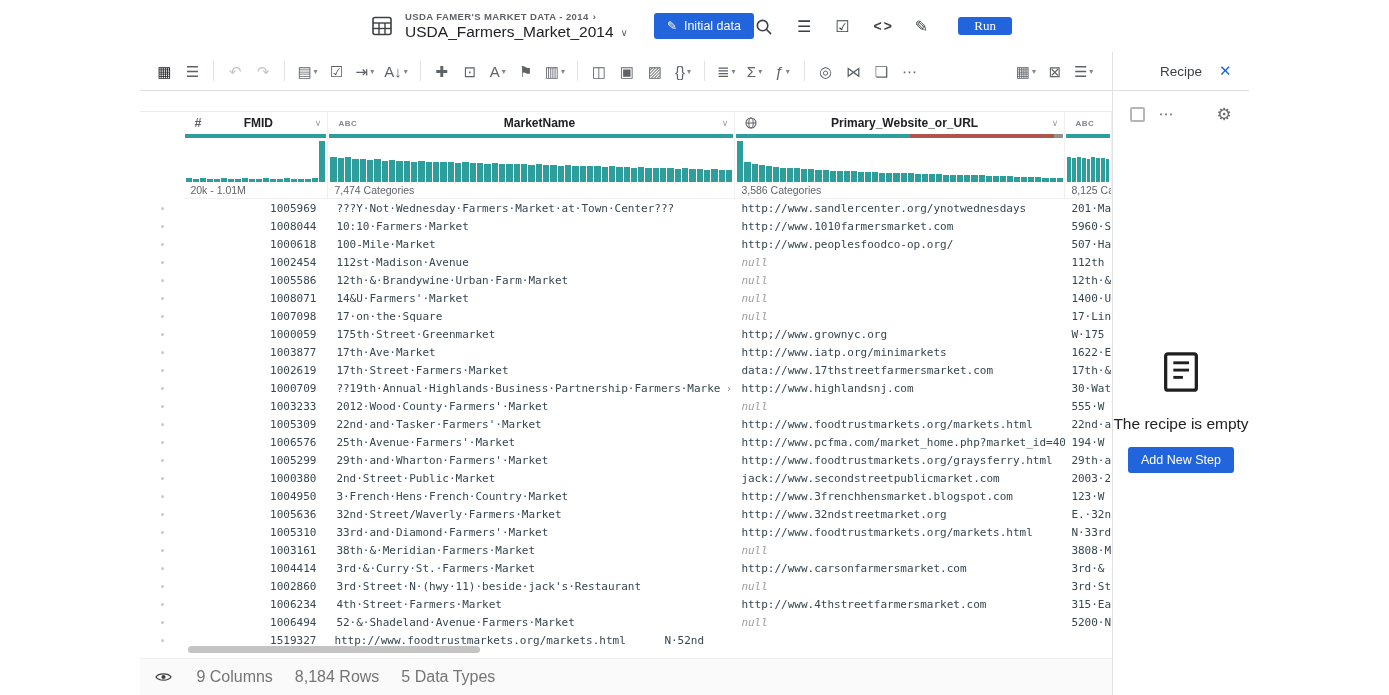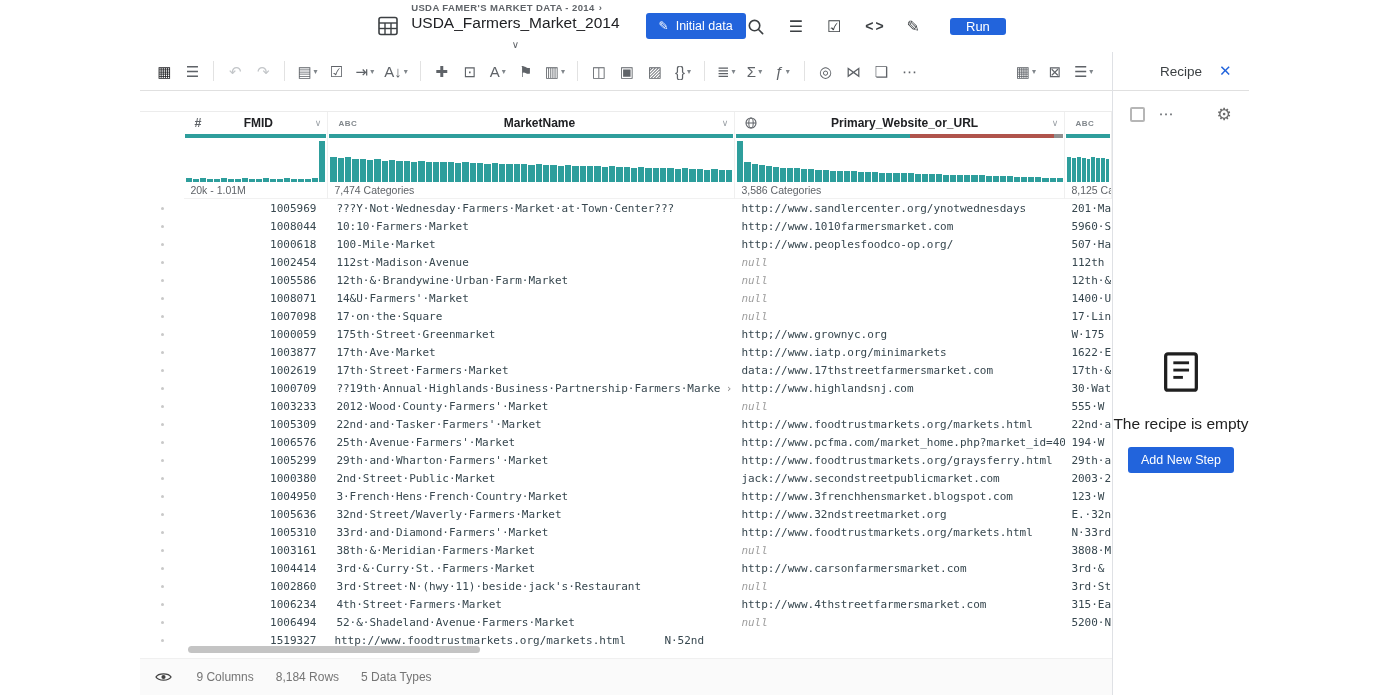--- a/index.html
+++ b/index.html
@@ -6,28 +6,28 @@
   html,body { background:#fff; }
   body { font-family: "Liberation Sans", sans-serif; }
   .app { width:1389px; height:695px; background:#fff; overflow:hidden; display:flex; flex-direction:column; position:relative;align-items:center; }
 
   
   .topbar { height:52px; display:flex; align-items:center; justify-content:space-between; padding:0 20px 0 14px; flex:0 0 auto; }
   .topbar-left { display:flex; align-items:center; gap:12px; }
   .logo { display:flex; align-items:center; }
   .bc-block { display:flex; flex-direction:column; justify-content:center; }
   .bc-row { font-size:9.5px; font-weight:bold; letter-spacing:.4px; color:#5f6368; display:flex; gap:4px; align-items:center; cursor:pointer; }
-  .title-row { font-size:15.5px; color:#202124; display:flex; align-items:center; gap:7px; margin-top:1px;flex-direction:column; }
+  .title-row { font-size:15.5px; color:#202124; display:flex; align-items:center; gap:7px; margin-top:1px; }
   .title-caret { color:#5f6368; font-size:10px; cursor:pointer; }
   .btn-blue { background:#2264dc; color:#fff; border:none; border-radius:3px; font-size:12.5px; font-family:inherit; padding:6px 13px; display:inline-flex; align-items:center; gap:7px; cursor:pointer; margin-left:14px; }
   .btn-blue .bi { font-size:12px; }
   .topbar-right { display:flex; align-items:center; gap:24px; }
   .top-icon { font-size:16px; color:#3c4043; cursor:pointer; display:flex; align-items:center; }
   .code-glyph { font-weight:bold; font-size:14px; letter-spacing:-1px; }
-  .run-btn { margin-left:6px; padding:1px 16px; font-size:13px; }
+  .run-btn { margin-left:6px; padding:1px 16px; font-size:13px;font-family:Liberation Serif, serif; }
 
   
   .body { flex:1; display:flex; min-height:0; }
   .left { width:973px; flex:0 0 973px; display:flex; flex-direction:column; border-right:1px solid #dfe1e5; min-height:0; }
   .right { flex:1; display:flex; flex-direction:column; background:#fff; min-height:0; }
 
   
   .toolbar { height:39px; flex:0 0 39px; border-bottom:1px solid #e0e0e0; display:flex; align-items:center; padding:0 12px; }
   .tb-btn { height:26px; min-width:24px; padding:0 3px; display:flex; align-items:center; justify-content:center; color:#5f6368; cursor:pointer; border-radius:3px; margin-right:4px; }
   .tb-glyph { font-size:15px; line-height:1; }
@@ -61,21 +61,21 @@
   .c-fmid { width:144px; flex:0 0 144px; text-align:right; padding-right:12px; }
   .c-name { width:407px; flex:0 0 407px; padding-left:8px; position:relative; }
   .c-url  { width:330px; flex:0 0 330px; padding-left:6px; }
   .c-extra { flex:1; padding-left:6px; }
   .nullv { color:#9e9e9e; font-style:italic; }
   .trunc { position:absolute; right:1px; top:0; bottom:0; display:flex; align-items:center; color:#8a8a8a; background:#fff; padding:0 2px; font-size:11px; }
 
   .hscroll { position:absolute; left:48px; bottom:5px; width:292px; height:7px; border-radius:4px; background:#c4c4c4; cursor:pointer; }
 
   
-  .statusbar { height:37px; flex:0 0 37px; background:#fafafa; border-top:1px solid #f0f0f0; display:flex; align-items:center; padding:0 15px; gap:22px; font-size:12px; color:#757575; }
+  .statusbar { height:37px; flex:0 0 37px; background:#fafafa; border-top:1px solid #f0f0f0; display:flex; align-items:center; padding:0 15px; gap:22px; font-size:16px; color:#757575; }
   .statusbar .eye { display:flex; align-items:center; cursor:pointer; margin-right:2px; }
 
   
   .recipe-head { height:39px; flex:0 0 39px; border-bottom:1px solid #e0e0e0; display:flex; align-items:center; justify-content:center; position:relative; font-size:13.5px; color:#3c4043; }
   .recipe-close { position:absolute; right:17px; top:0; bottom:0; display:flex; align-items:center; color:#2264dc; font-size:15px; cursor:pointer; }
   .recipe-sub { height:46px; display:flex; align-items:center; padding:0 17px; }
   .checkbox { width:15px; height:15px; border:2px solid #b6b6b6; border-radius:2px; cursor:pointer; }
   .sub-more { margin-left:13px; color:#5f6368; font-size:15px; cursor:pointer; letter-spacing:1px; }
   .sub-gear { margin-left:auto; color:#6b6b6b; font-size:17px; cursor:pointer; }
   .recipe-empty { flex:1; display:flex; flex-direction:column; align-items:center; padding-top:212px; }

